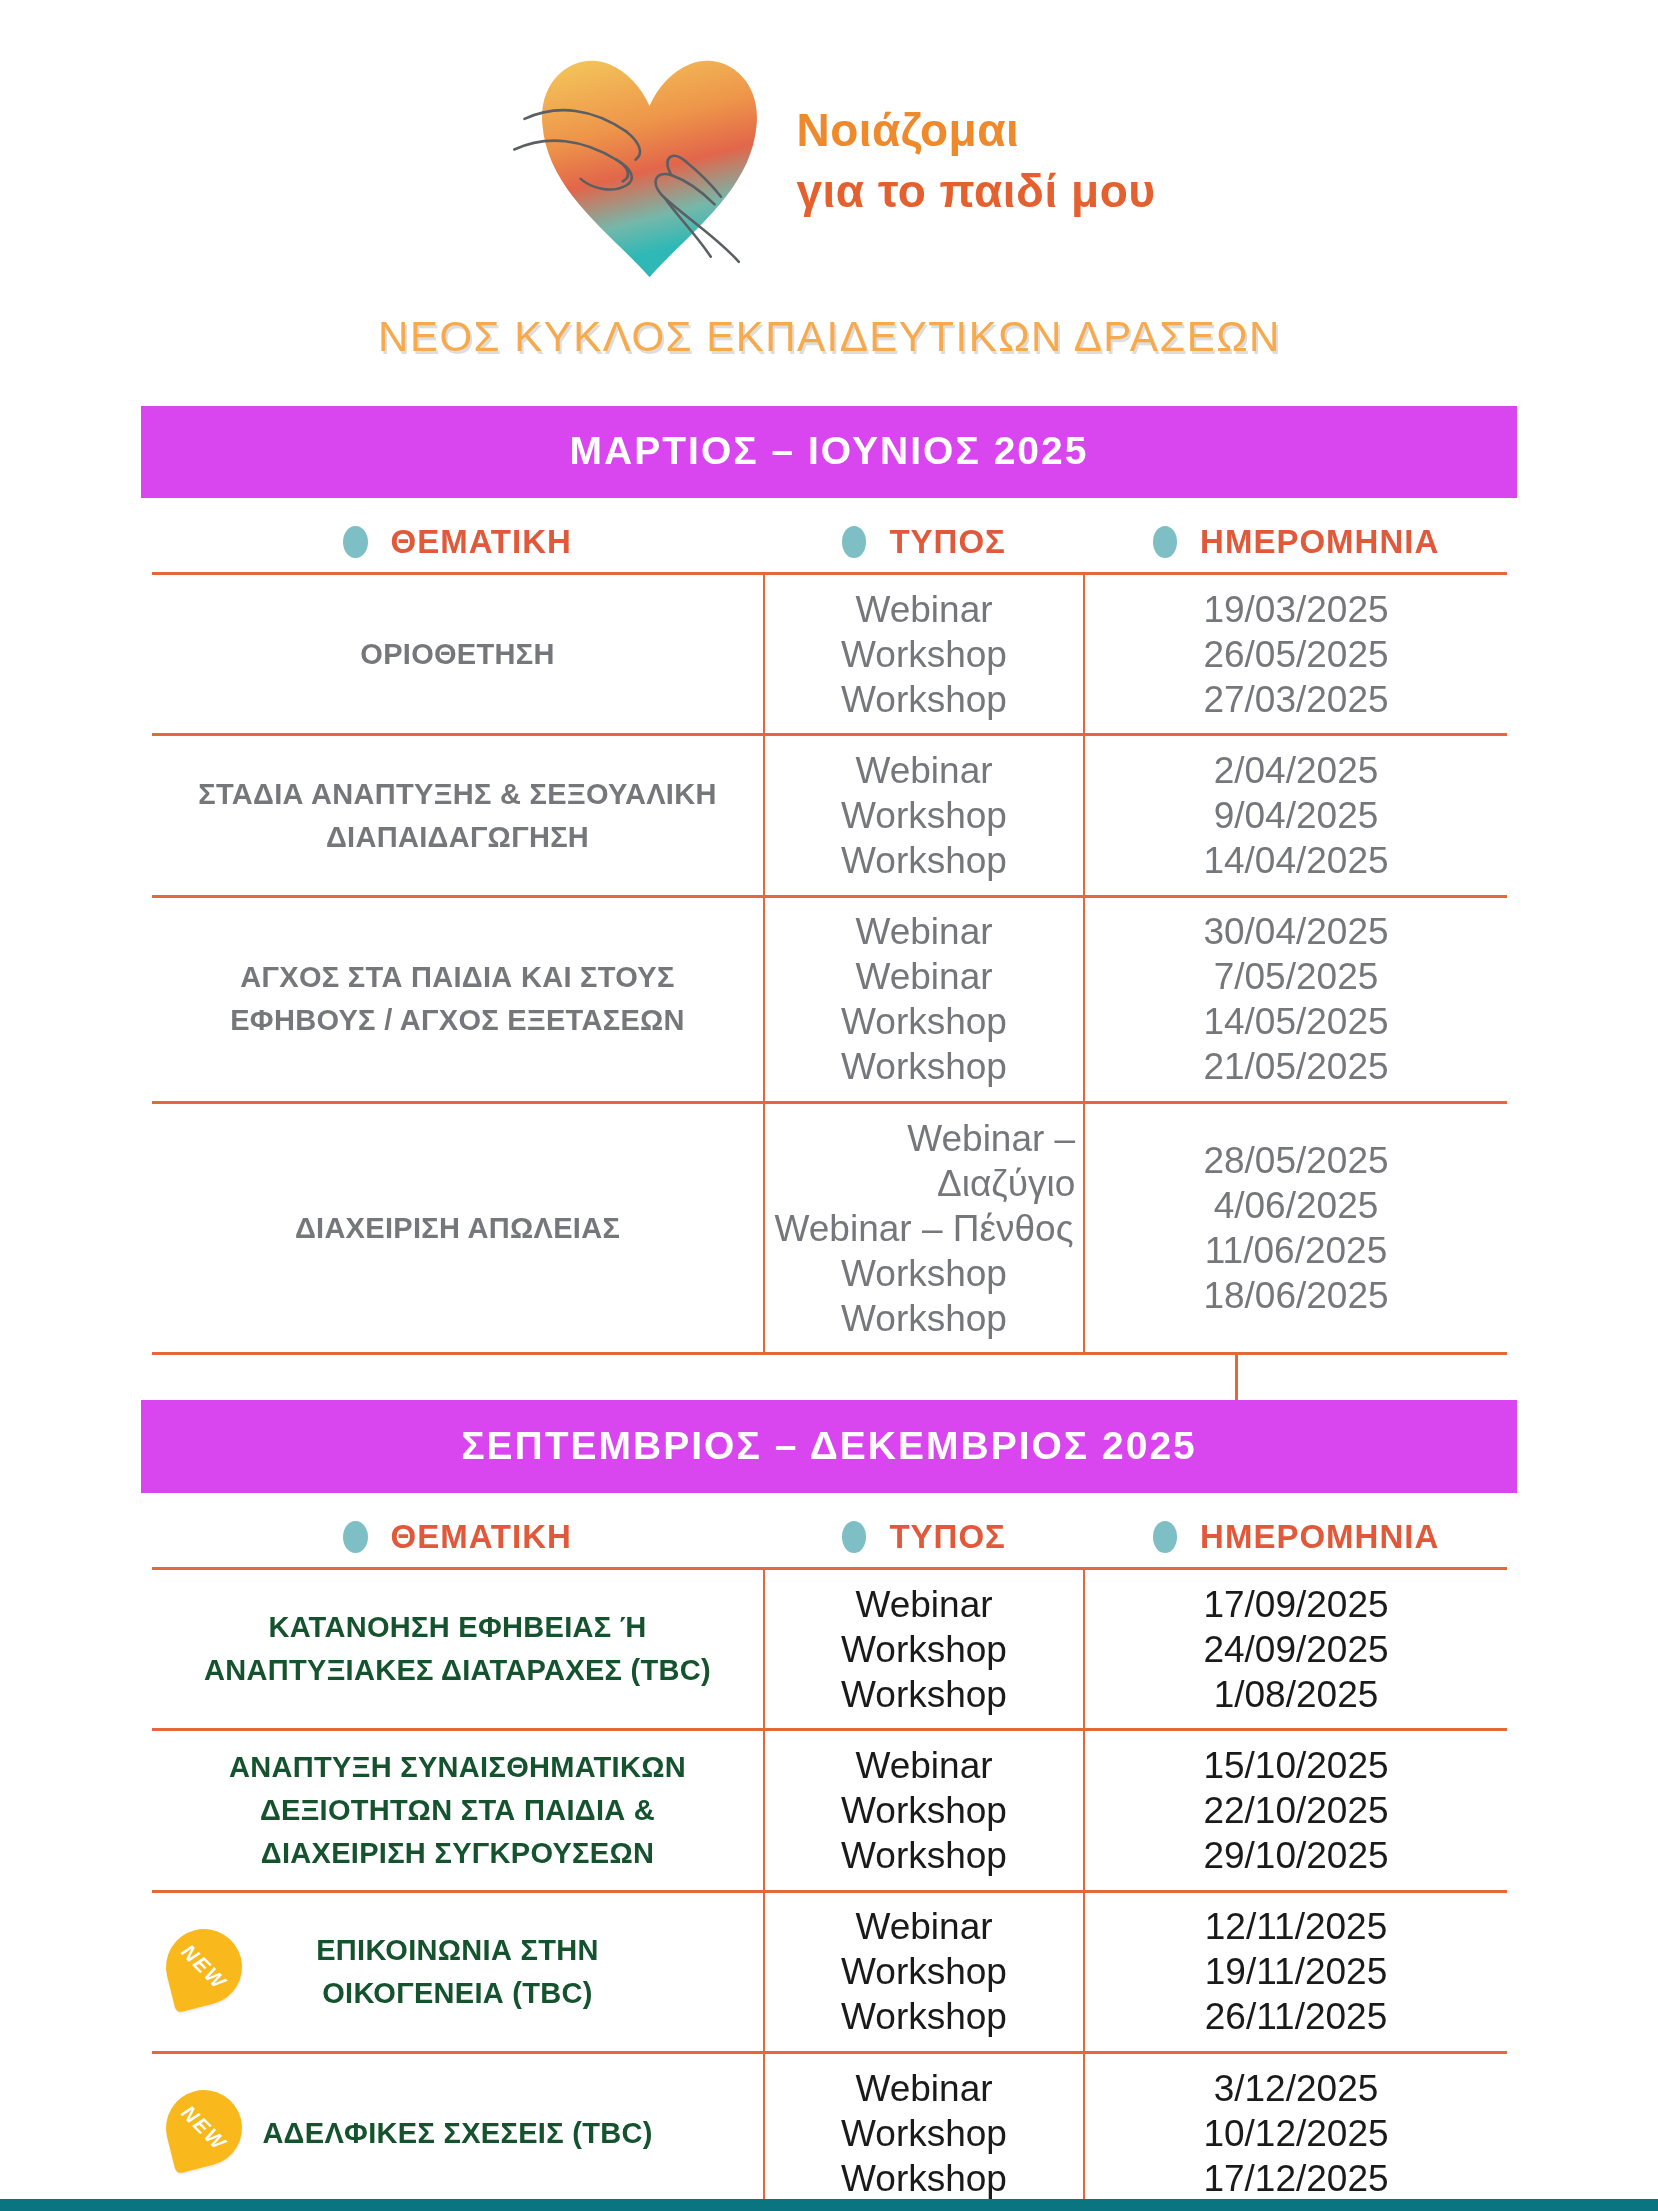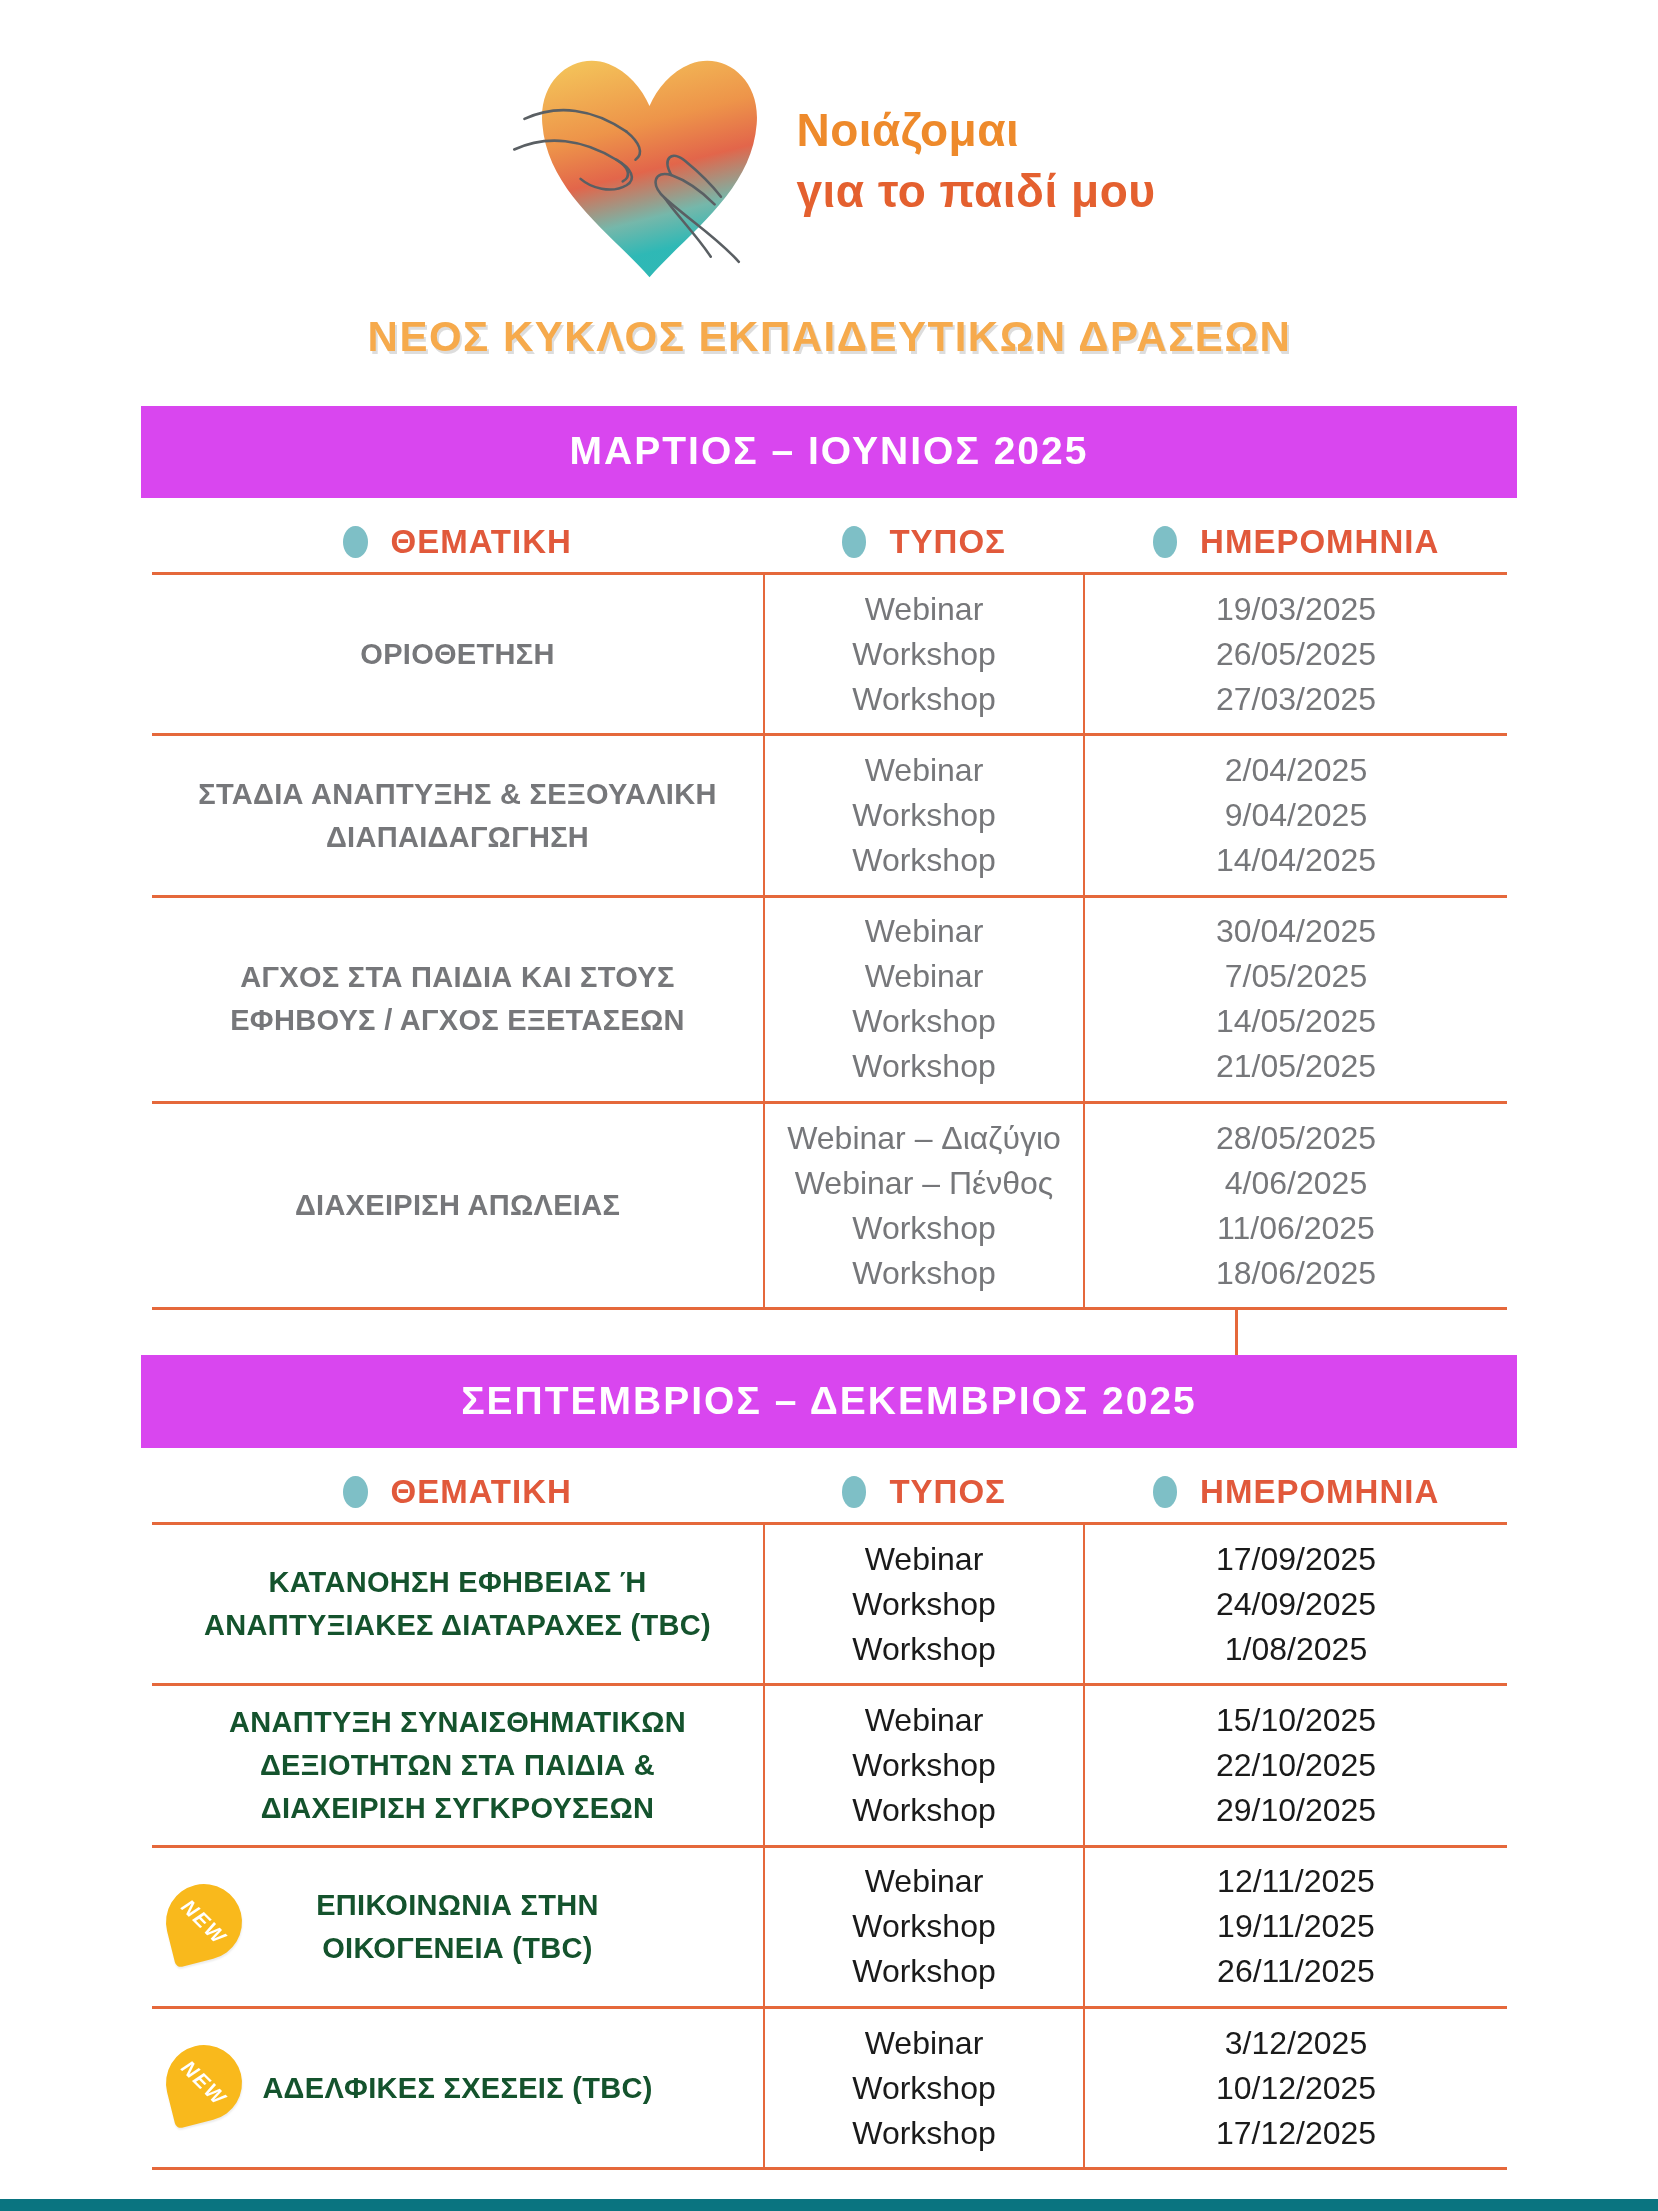--- a/index.html
+++ b/index.html
@@ -10,21 +10,21 @@
 
   
   .logo-row { display:flex; justify-content:center; align-items:center; padding-top:27px; }
   .logo-heart { width:293px; height:268px; }
   .logo-text { font-weight:bold; font-size:46px; line-height:1.32; letter-spacing:0.5px; }
   .logo-line1 { color:#EE8A2B; }
   .logo-line2 { color:#E4602F; }
 
   
   .main-title {
-    margin-top:17.6px; text-align:center; font-weight:bold; font-size:42px;
+    margin-top:17.6px; text-align:center; font-weight:normal; font-size:42px;
     color:#F6AA4C; letter-spacing:1.5px;
     text-shadow:2px 2.9px 0 rgba(180,180,180,0.45);
   }
 
   
   .band {
     margin:0 141px; width:1376px; background:#d946ef; color:#ffffff;
     text-align:center; font-weight:bold; font-size:39px; letter-spacing:2px;
     padding:23.4px 0 25px 0; box-sizing:border-box;
   }
@@ -42,21 +42,21 @@
     border-top:3.9px solid #E5683B;
   }
   .t-row.last { border-bottom:3.9px solid #E5683B; }
   .cell { display:flex; flex-direction:column; justify-content:center; align-items:center; padding:11.7px 7.8px; box-sizing:border-box; }
   .cell-topic { position:relative; }
   .cell-type { border-left:2.9px solid #E5683B; border-right:2.9px solid #E5683B; }
   .topic {
     font-weight:bold; font-size:29px; line-height:43px; text-align:center;
     white-space:pre-line; letter-spacing:0.3px;
   }
-  .line { font-size:32px; line-height:45px; text-align:right; }
+  .line { font-size:37px; line-height:45px; text-align:right; }
   .tbl-gray .topic, .tbl-gray .line { color:#76777A; }
   .tbl-dark .topic { color:#14532d; }
   .tbl-dark .line { color:#1A1A1A; }
 
   
   .stub { margin-left:1083px; width:2.9px; height:45px; background:#E5683B; }
 
   
   .new-badge {
     position:absolute; left:13.7px; top:50%; margin-top:-43px;

